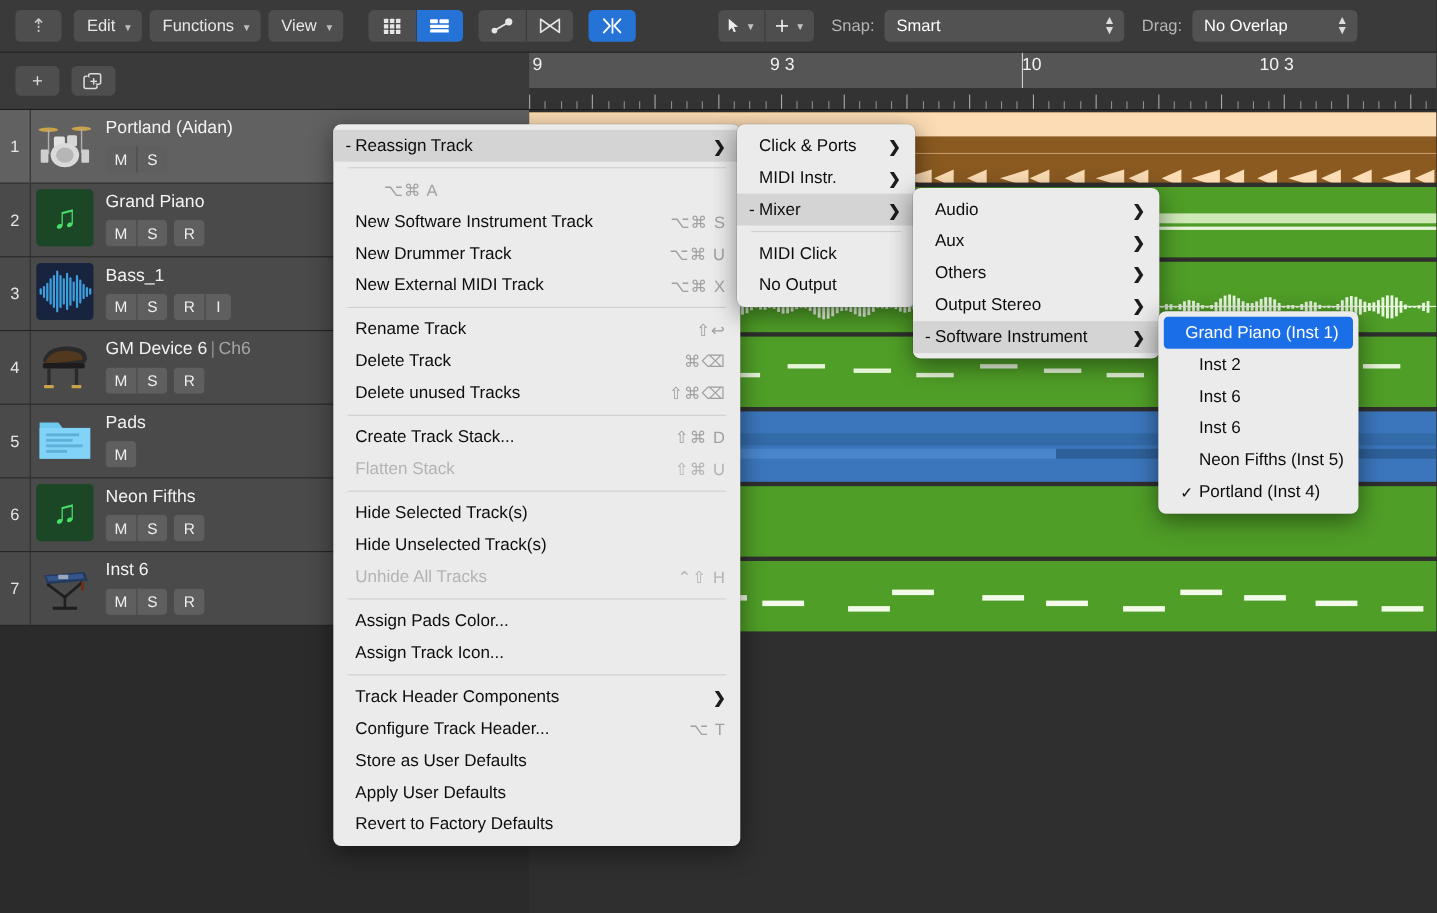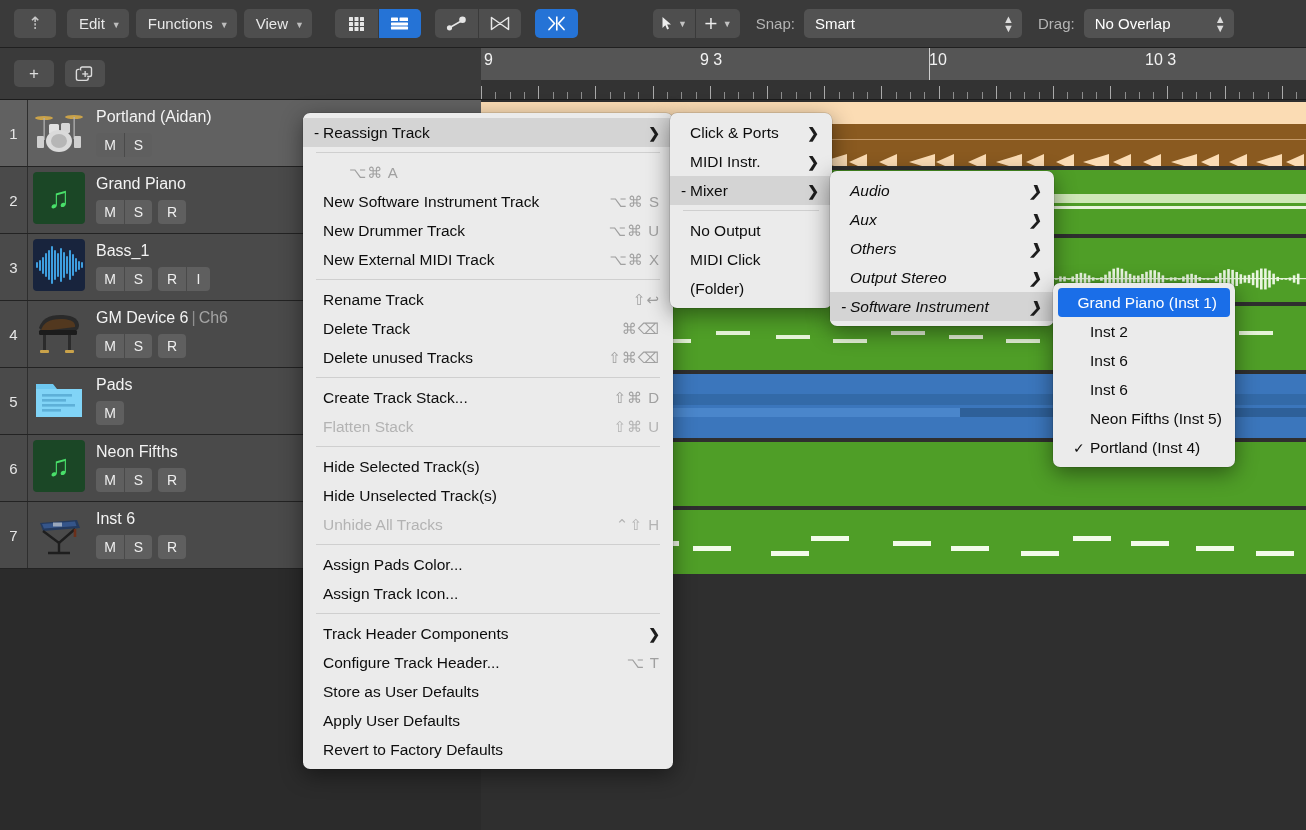--- a/index.html
+++ b/index.html
@@ -926,31 +926,28 @@
         <span class="lbl">MIDI Instr.</span>
         <span class="arrow">❯</span>
       </div>
       <div class="mi hl pad-marker">
         <span class="mk">-</span>
         <span class="lbl">Mixer</span>
         <span class="arrow">❯</span>
       </div>
       <div class="msep"></div>
       <div class="mi">
+        <span class="lbl">MIDI Click</span>
+      </div>
+      <div class="mi">
         <span class="lbl">No Output</span>
       </div>
-      <div class="mi">
-        <span class="lbl">MIDI Click</span>
-      </div>
-      <div class="mi">
-        <span class="lbl">(Folder)</span>
-      </div>
-    </div>
-
-  <div class="menu" id="menu3" style="left:830px; top:171px; width:224px;font-style:italic;">
+    </div>
+
+  <div class="menu" id="menu3" style="left:830px; top:171px; width:224px;">
       <div class="mi">
         <span class="lbl">Audio</span>
         <span class="arrow">❯</span>
       </div>
       <div class="mi">
         <span class="lbl">Aux</span>
         <span class="arrow">❯</span>
       </div>
       <div class="mi">
         <span class="lbl">Others</span>

